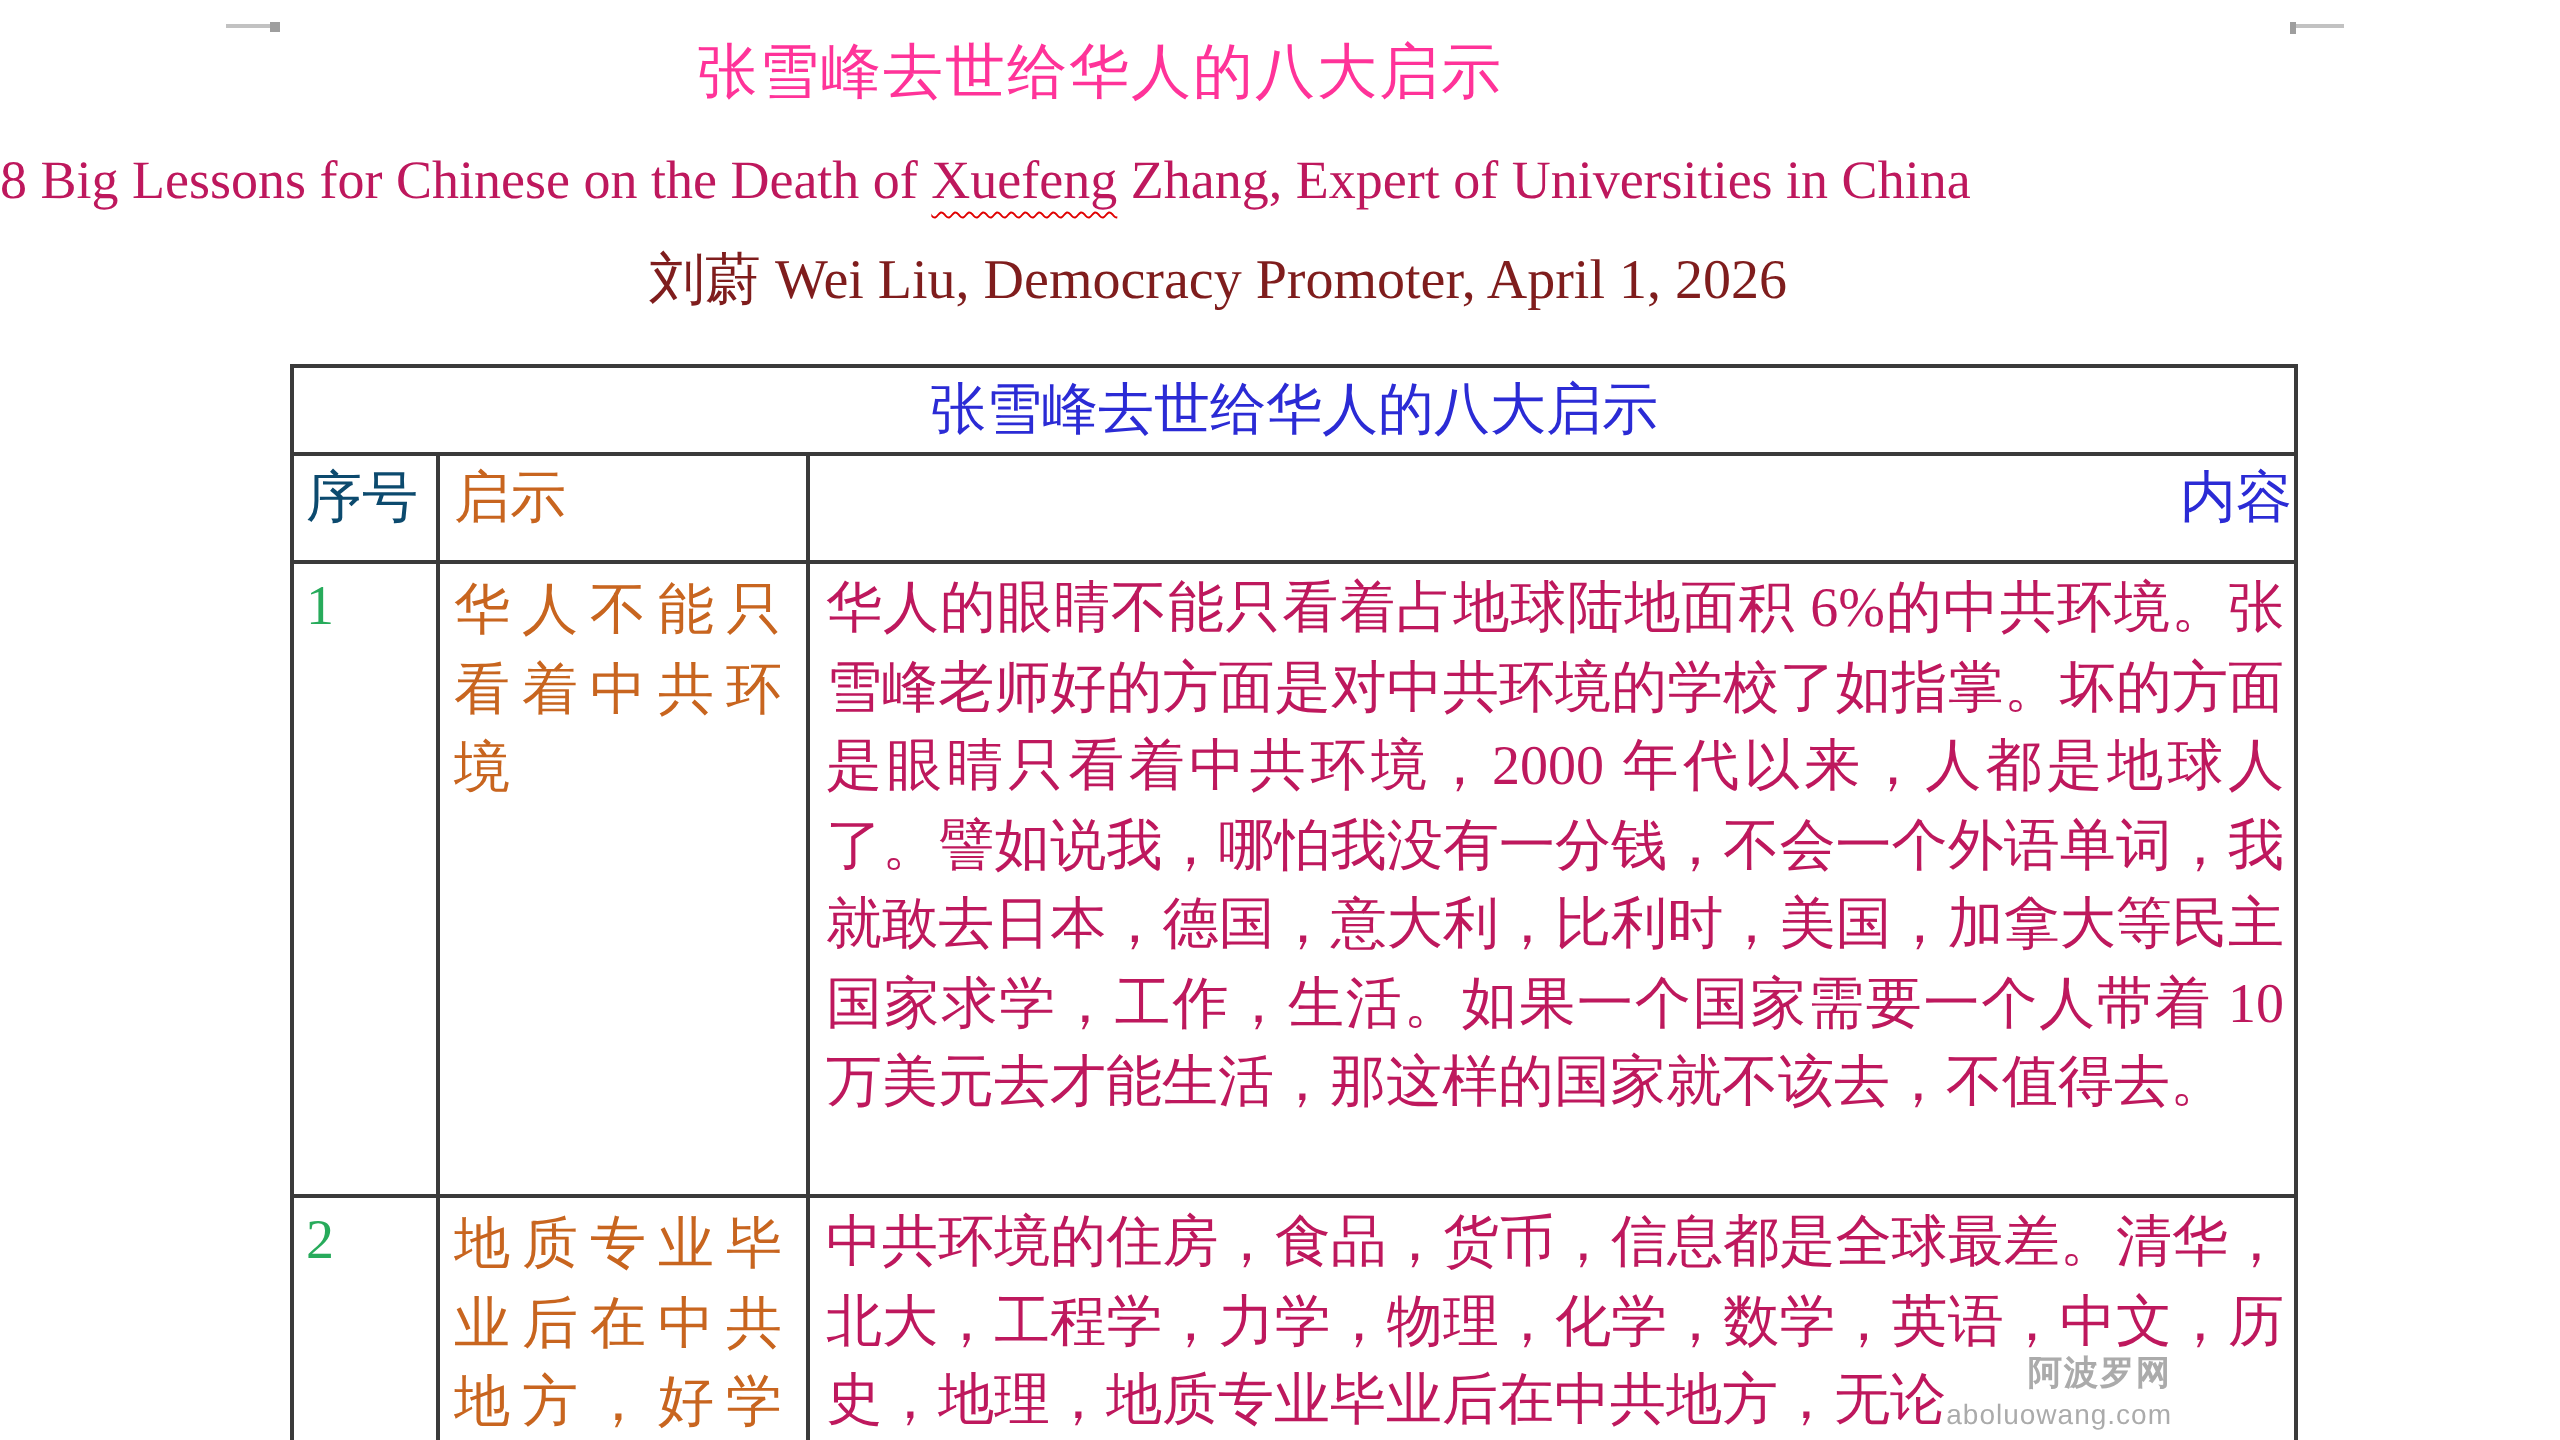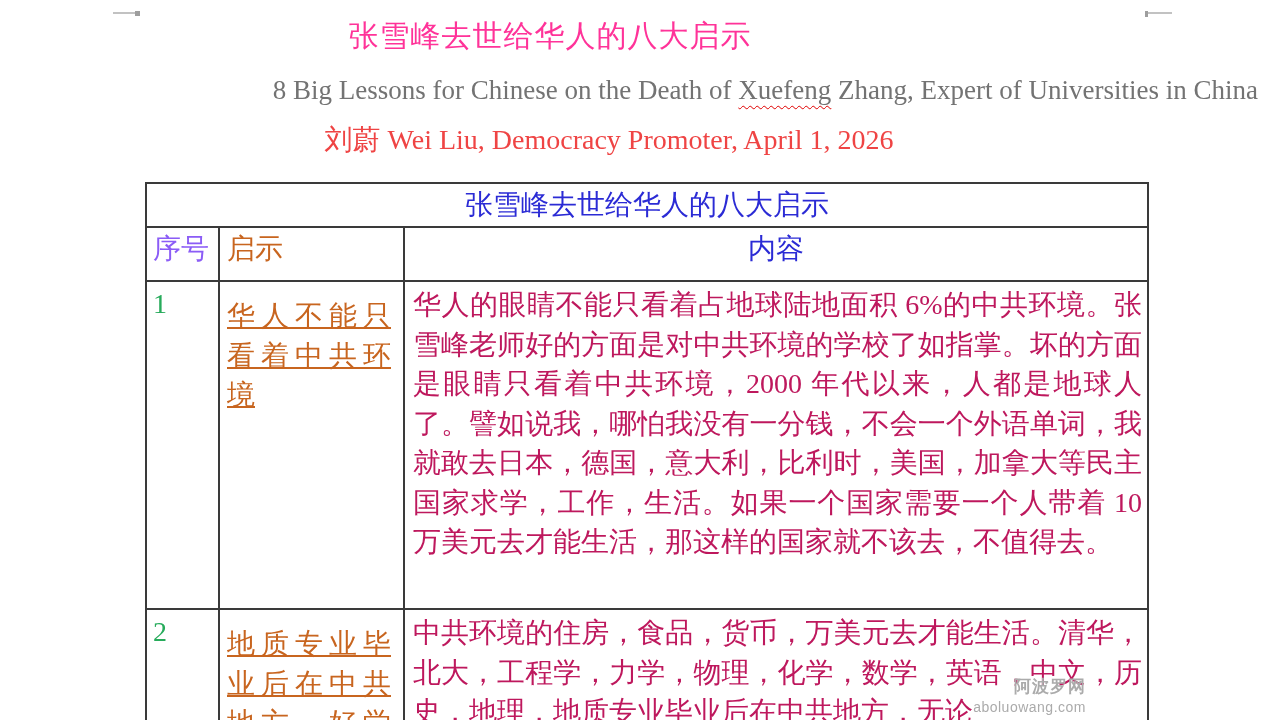--- a/index.html
+++ b/index.html
@@ -52,41 +52,41 @@
     text-align: center;
     font-size: 30px;
     letter-spacing: 1px;
     color: #ff3399;
     white-space: nowrap;
   }
   .doc-subtitle {
     position: absolute;
     top: 75px; left: 0;
     width: 1258px;
-    text-align: right;
+    text-align: left;
     font-family: "Liberation Serif", serif;
     font-size: 27px;
-    color: #737373;
+    color: #be185d;
     white-space: nowrap;
   }
   .misspelled {
     text-decoration-line: underline;
     text-decoration-style: wavy;
     text-decoration-color: #e00000;
     text-decoration-thickness: 1px;
     text-underline-offset: 6px;
   }
   .doc-byline {
     position: absolute;
     top: 121px; left: 0;
     width: 1218px;
     text-align: center;
     font-family: "Liberation Serif", serif;
     font-size: 28px;
-    color: #ef4444;
+    color: #7f1d1d;
     white-space: nowrap;
   }
 
   
   table.lessons {
     position: absolute;
     top: 182px; left: 145px;
     width: 1002px;
     border-collapse: collapse;
     table-layout: fixed;
@@ -103,38 +103,37 @@
 
   td.caption-cell {
     height: 36px;
     text-align: center;
     vertical-align: middle;
     color: #2b2bd5;
     font-size: 27px;
     line-height: 30px;
   }
   tr.head-row td { height: 36px; }
-  td.head-num    { color: #8b5cf6; padding: 1px 0 0 6px; }
+  td.head-num    { color: #0c4a6e; padding: 1px 0 0 6px; }
   td.head-lesson { color: #c8651f; padding: 1px 0 12px 7px; }
-  td.head-content{ color: #2b2bd5; text-align: center; padding-top: 1px; }
+  td.head-content{ color: #2b2bd5; text-align: right; padding-top: 1px; }
 
   tr.data-row-1 td { height: 312px; }
   tr.data-row-2 td { height: 118px; }
 
   td.num-cell {
     color: #27ab5b;
     font-family: "Liberation Serif", serif;
     padding: 2px 0 0 6px;
   }
   td.lesson-cell {
     color: #c8651f;
-    padding: 14px 12px 0 7px;
+    padding: 3px 12px 0 7px;
     text-align: justify;
     text-justify: inter-character;
-    text-decoration: underline;
   }
   td.content-cell {
     color: #be185d;
     font-family: "Liberation Serif", serif;
     padding: 3px 5px 0 8px;
     text-align: justify;
     text-justify: inter-character;
   }
   .clip-2 { height: 116px; overflow: hidden; }
 
@@ -192,21 +191,21 @@
         <td class="num-cell">1</td>
         <td class="lesson-cell">华人不能只看着中共环境</td>
         <td class="content-cell">华人的眼睛不能只看着占地球陆地面积 6%的中共环境。张雪峰老师好的方面是对中共环境的学校了如指掌。坏的方面是眼睛只看着中共环境，2000 年代以来，人都是地球人了。譬如说我，哪怕我没有一分钱，不会一个外语单词，我就敢去日本，德国，意大利，比利时，美国，加拿大等民主国家求学，工作，生活。如果一个国家需要一个人带着 10 万美元去才能生活，那这样的国家就不该去，不值得去。</td>
       </tr>
       <tr class="data-row-2">
         <td class="num-cell">2</td>
         <td class="lesson-cell">
           <div class="clip-2">地质专业毕业后在中共地方，好学校</div>
         </td>
         <td class="content-cell">
-          <div class="clip-2">中共环境的住房，食品，货币，万美元去才能生活。清华，北大，工程学，力学，物理，化学，数学，英语，中文，历史，地理，地质专业毕业后在中共地方，无论</div>
+          <div class="clip-2">中共环境的住房，食品，货币，信息都是全球最差。清华，北大，工程学，力学，物理，化学，数学，英语，中文，历史，地理，地质专业毕业后在中共地方，无论</div>
         </td>
       </tr>
     </tbody>
   </table>
 
   <div class="watermark">
     <div class="wm-cn">阿波罗网</div>
     <div class="wm-en">aboluowang.com</div>
   </div>
 

